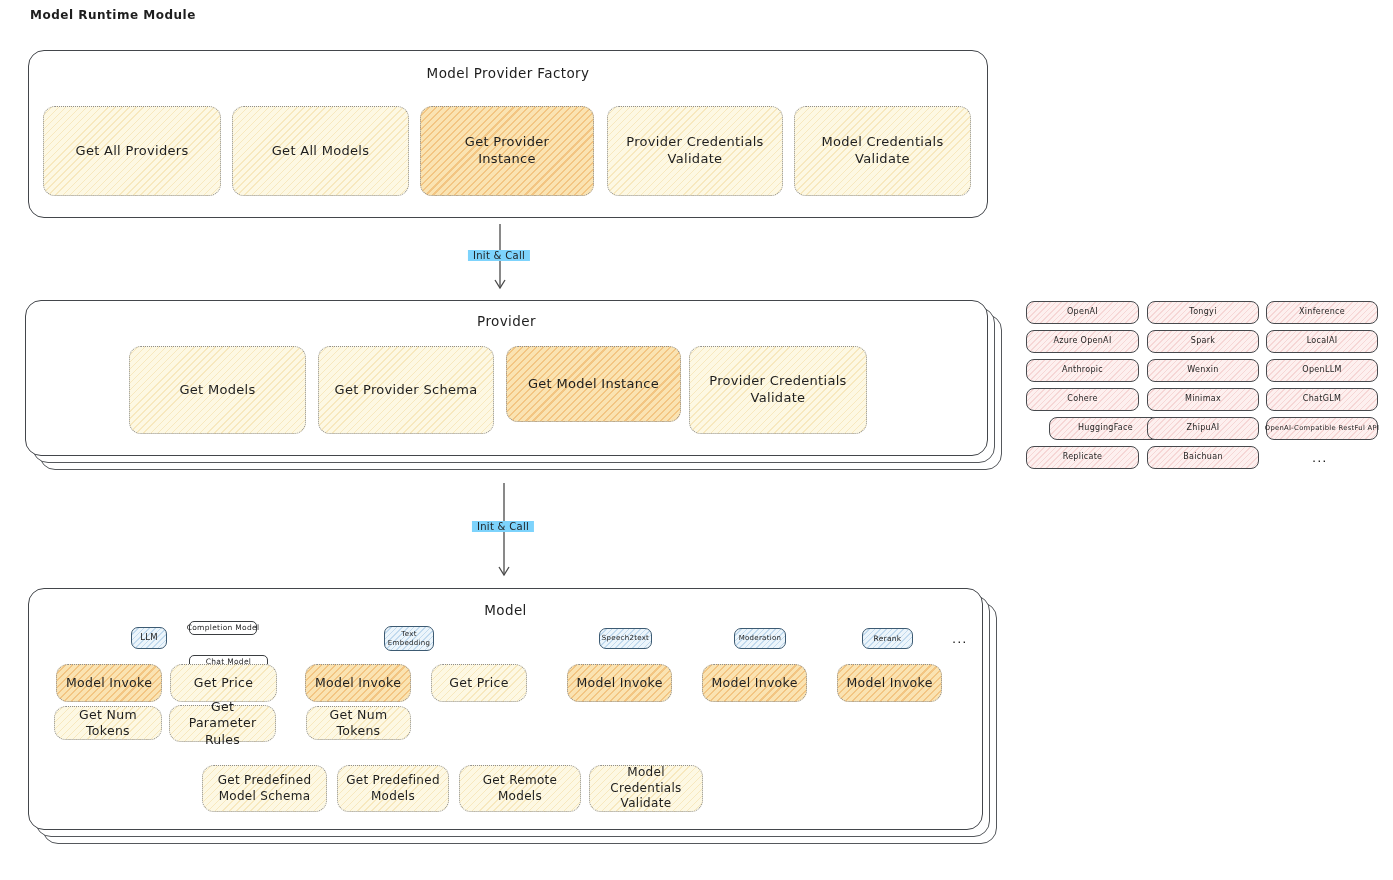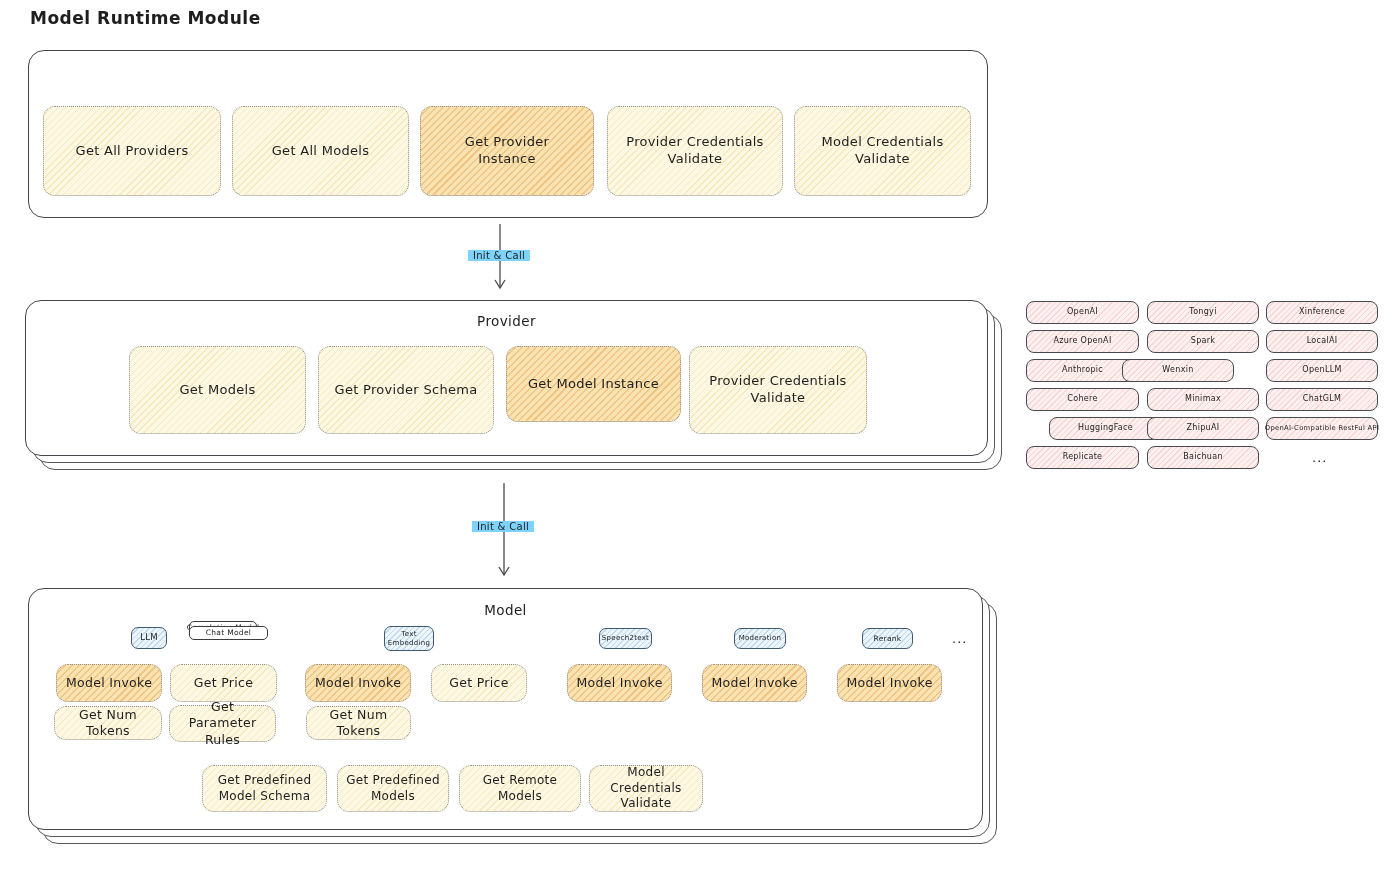--- a/index.html
+++ b/index.html
@@ -1,19 +1,19 @@
 <!DOCTYPE html>
 <html><head>
 <meta charset="utf-8">
 <style>
   * { box-sizing: border-box; }
   body { margin: 0; background: #ffffff; font-family: "DejaVu Sans", "Liberation Sans", sans-serif; color: #1e1e1e; }
   .canvas { position: relative; width: 1393px; height: 880px; background: #ffffff; overflow: hidden; }
 
-  .main-title { position: absolute; left: 30px; top: 8px; font-size: 17px; font-weight: bold; letter-spacing: 0.5px; margin: 0; }
+  .main-title { position: absolute; left: 30px; top: 8px; font-size: 12px; font-weight: bold; letter-spacing: 0.5px; margin: 0; }
 
   
   .frame { position: absolute; background: #ffffff; border: 1.4px solid #43464b; border-radius: 16px; }
   .frame-layer { position: absolute; background: #ffffff; border: 1.2px solid #55585c; border-radius: 16px; }
   .frame-title { position: absolute; left: 0; right: 0; text-align: center; font-size: 13.5px; letter-spacing: 0.4px; }
 
   
   .node { position: absolute; display: flex; align-items: center; justify-content: center; text-align: center; line-height: 1.3; letter-spacing: 0.3px; }
   .yellow {
     background-color: #fdf8e3;
@@ -50,20 +50,21 @@
   .arrow-label { position: absolute; transform: translateX(-50%); background: #7dd3fc; padding: 0 5px; font-size: 10px; letter-spacing: 0.3px; }
 </style>
 </head>
 <body>
 
 <div class="canvas">
 
   <h1 class="main-title">Model Runtime Module</h1>
 
   <div class="frame" style="left:28px; top:50px; width:960px; height:168px;">
+    <div class="frame-title" style="top:14px;">Model Provider Factory</div>
     <div class="node yellow btn-lg" style="left:14px; top:55px; width:178px; height:90px;">Get All Providers</div>
     <div class="node yellow btn-lg" style="left:203px; top:55px; width:177px; height:90px;">Get All Models</div>
     <div class="node orange btn-lg pad-wide" style="left:391px; top:55px; width:174px; height:90px;">Get Provider Instance</div>
     <div class="node yellow btn-lg" style="left:578px; top:55px; width:176px; height:90px;">Provider Credentials Validate</div>
     <div class="node yellow btn-lg" style="left:765px; top:55px; width:177px; height:90px;">Model Credentials Validate</div>
   </div>
 
   <svg class="arrow" style="left:493px; top:224px;" width="14" height="72">
     <line x1="7" y1="0" x2="7" y2="64" stroke="#4a4a4a" stroke-width="1.3"></line>
     <polyline points="2,56 7,64 12,56" fill="none" stroke="#4a4a4a" stroke-width="1.3"></polyline>
@@ -82,21 +83,21 @@
 
   <div class="node pink" style="left:1026px; top:301px; width:113px; height:23px;">OpenAI</div>
   <div class="node pink" style="left:1147px; top:301px; width:112px; height:23px;">Tongyi</div>
   <div class="node pink" style="left:1266px; top:301px; width:112px; height:23px;">Xinference</div>
 
   <div class="node pink" style="left:1026px; top:330px; width:113px; height:23px;">Azure OpenAI</div>
   <div class="node pink" style="left:1147px; top:330px; width:112px; height:23px;">Spark</div>
   <div class="node pink" style="left:1266px; top:330px; width:112px; height:23px;">LocalAI</div>
 
   <div class="node pink" style="left:1026px; top:359px; width:113px; height:23px;">Anthropic</div>
-  <div class="node pink" style="left:1122px; top:359px; width:112px; height:23px;">Wenxin</div>
+  <div class="node pink" style="left:1147px; top:359px; width:112px; height:23px;">Wenxin</div>
   <div class="node pink" style="left:1266px; top:359px; width:112px; height:23px;">OpenLLM</div>
 
   <div class="node pink" style="left:1026px; top:388px; width:113px; height:23px;">Cohere</div>
   <div class="node pink" style="left:1147px; top:388px; width:112px; height:23px;">Minimax</div>
   <div class="node pink" style="left:1266px; top:388px; width:112px; height:23px;">ChatGLM</div>
 
   <div class="node pink" style="left:1049px; top:417px; width:113px; height:23px;">HuggingFace</div>
   <div class="node pink" style="left:1147px; top:417px; width:112px; height:23px;">ZhipuAI</div>
   <div class="node pink" style="left:1266px; top:417px; width:112px; height:23px; font-size:6.8px;">OpenAI-Compatible RestFul API</div>
 
@@ -110,21 +111,21 @@
   </svg>
   <div class="arrow-label" style="left:503px; top:521px;">Init &amp; Call</div>
 
   <div class="frame-layer" style="left:42px; top:602px; width:955px; height:242px;"></div>
   <div class="frame-layer" style="left:35px; top:595px; width:955px; height:242px;"></div>
   <div class="frame" style="left:28px; top:588px; width:955px; height:242px;">
     <div class="frame-title" style="top:13px;">Model</div>
 
     <div class="node blue" style="left:102px; top:38px; width:36px; height:22px; font-size:8.5px;">LLM</div>
     <div class="node whitetag" style="left:160px; top:32px; width:68px; height:14px;">Completion Model</div>
-    <div class="node whitetag" style="left:160px; top:37px; width:79px; height:14px;">Chat Model</div>
+    <div class="node whitetag" style="left:160px; top:66px; width:79px; height:14px;">Chat Model</div>
     <div class="node blue" style="left:355px; top:37px; width:50px; height:25px; font-size:7px; line-height:1.2; padding:0 20px;">Text Embedding</div>
     <div class="node blue" style="left:570px; top:39px; width:53px; height:21px; font-size:7px;">Speech2text</div>
     <div class="node blue" style="left:705px; top:39px; width:52px; height:21px; font-size:7px;">Moderation</div>
     <div class="node blue" style="left:833px; top:39px; width:51px; height:21px; font-size:7.5px;">Rerank</div>
     <div class="dots" style="left:923px; top:42px;">...</div>
 
     <div class="node orange btn-md" style="left:27px; top:75px; width:106px; height:38px;">Model Invoke</div>
     <div class="node yellow btn-md" style="left:141px; top:75px; width:107px; height:38px;">Get Price</div>
     <div class="node orange btn-md" style="left:276px; top:75px; width:106px; height:38px;">Model Invoke</div>
     <div class="node yellow btn-md" style="left:402px; top:75px; width:96px; height:38px;">Get Price</div>

